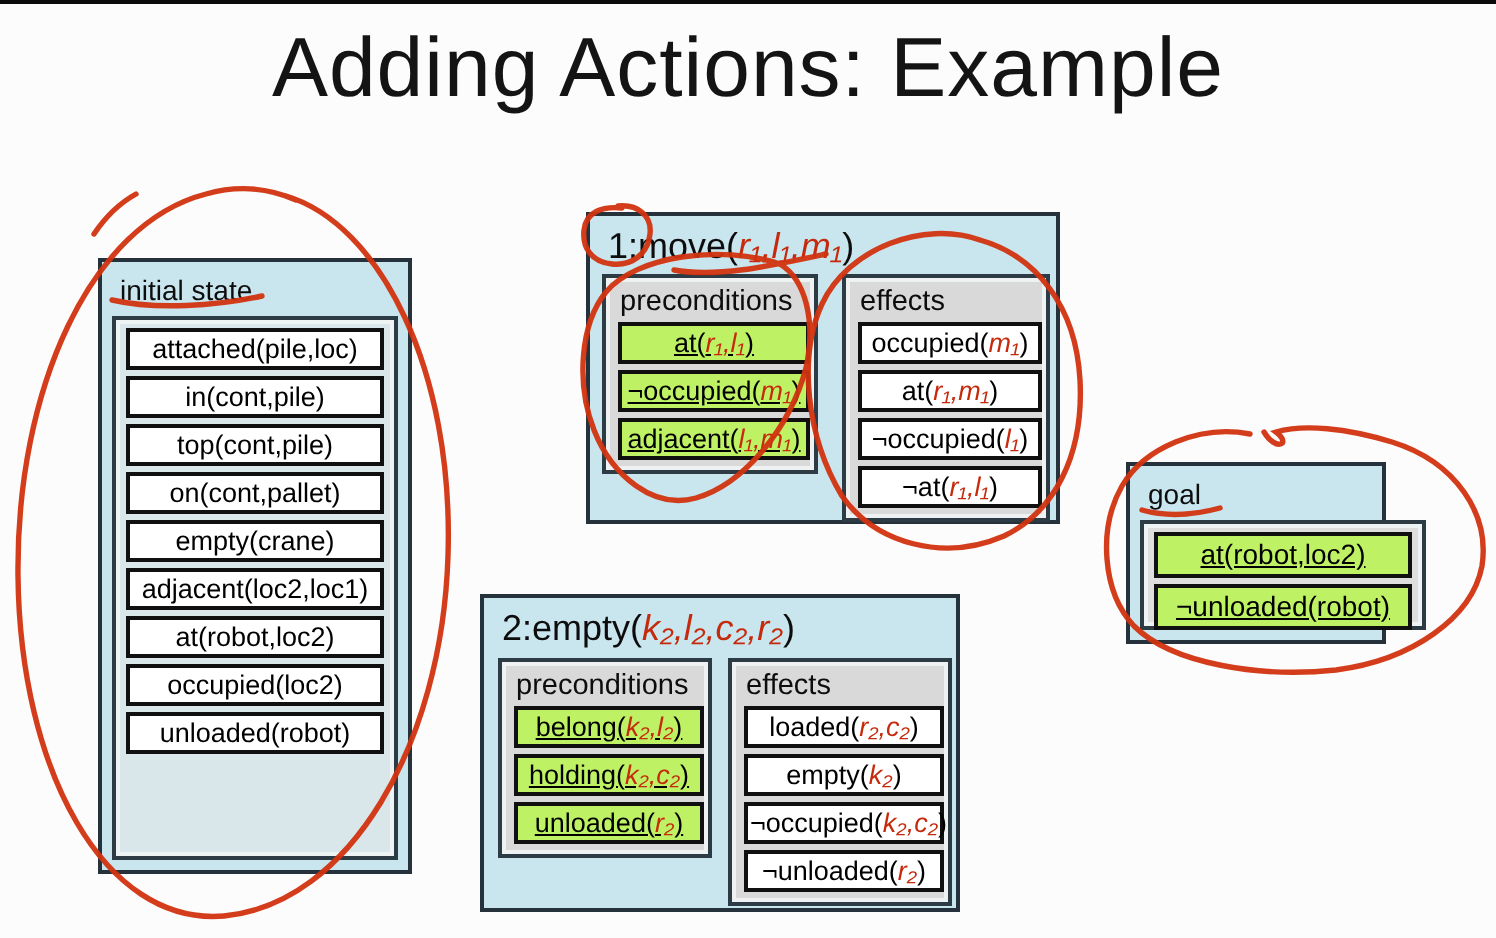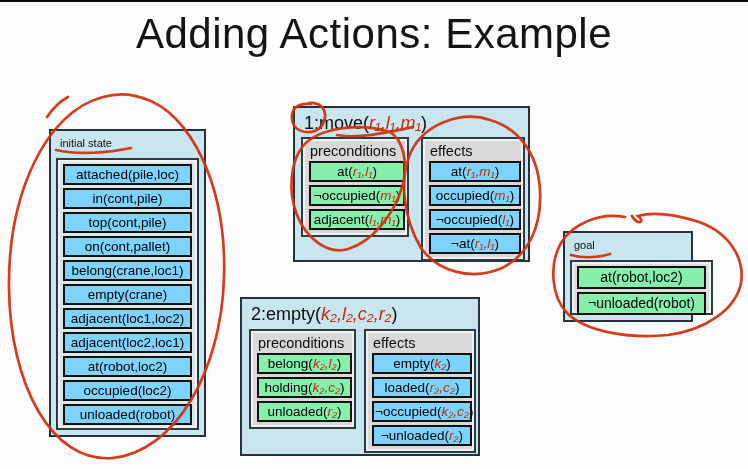--- a/index.html
+++ b/index.html
@@ -11,106 +11,104 @@
   }
   .top-line{position:absolute;left:0;top:0;width:748px;height:2px;background:#0a0a0a;}
   .slide-title{
     position:absolute;left:0;top:10px;width:748px;text-align:center;
     font-size:42px;letter-spacing:0.5px;color:#141414;
   }
   
   .panel{
     position:absolute;background:#c9e5ee;border:2px solid #25323c;box-sizing:border-box;
   }
-  .panel-label{font-size:11px;color:#0d0d0d;padding:6px 0 0 9px;}
+  .panel-label{font-size:14px;color:#0d0d0d;padding:6px 0 0 9px;}
   .box-title{font-size:18px;color:#0d0d0d;padding:5px 0 0 9px;white-space:nowrap;}
   
   .inner{
     position:absolute;border:2px solid #2c3b44;box-sizing:border-box;
     background:#d9e6ea;box-shadow:inset 0 0 0 2px #eef3f4;
     padding:4px 3px;
   }
   .inner.grey{background:#dedede;}
   .subbox{
     position:absolute;border:2px solid #2c3b44;box-sizing:border-box;
     background:#d9d9d9;box-shadow:inset 0 0 0 2px #eef2f3;
     padding:3px 0 2px 4px;
   }
   .subbox .hdr{font-size:14.5px;color:#0d0d0d;padding:1px 0 2px 3px;}
   .item{
     border:2px solid #101010;box-sizing:border-box;
     text-align:center;font-size:13.5px;line-height:17px;
     margin:0 2px 3px 2px;padding:0 1px;white-space:nowrap;color:#000;
   }
-  .item.green{background:#7dd3fc;}
-  .item.orange{background:#86efac;}
+  .item.green{background:#ffffff;}
+  .item.orange{background:#bef264;text-decoration:underline;}
   .goal-item{font-size:14px;line-height:19px;}
   .param{color:#c52a0c;font-style:italic;}
   .pen{position:absolute;left:0;top:0;pointer-events:none;z-index:20;}
 </style>
 </head>
 <body>
 
 <div class="top-line"></div>
 
 <div class="slide-title"><span>Adding Actions: Example</span></div>
 
 <div class="panel" style="left:49px;top:129px;width:157px;height:308px;">
   <div class="panel-label"><span>initial state</span></div>
   <div class="inner" style="left:5px;top:27px;width:143px;height:272px;">
       <div class="item green"><span>attached(pile,loc)</span></div>
       <div class="item green"><span>in(cont,pile)</span></div>
       <div class="item green"><span>top(cont,pile)</span></div>
       <div class="item green"><span>on(cont,pallet)</span></div>
-      <div class="item green"><span>belong(crane,loc1)</span></div>
       <div class="item green"><span>empty(crane)</span></div>
-      <div class="item green"><span>adjacent(loc1,loc2)</span></div>
       <div class="item green"><span>adjacent(loc2,loc1)</span></div>
       <div class="item green"><span>at(robot,loc2)</span></div>
       <div class="item green"><span>occupied(loc2)</span></div>
       <div class="item green"><span>unloaded(robot)</span></div>
     </div>
 </div>
 
 <div class="panel" style="left:293px;top:106px;width:237px;height:156px;">
   <div class="box-title"><span>1:move(</span><span class="param">r₁,l₁,m₁</span><span>)</span></div>
   <div class="subbox" style="left:6px;top:29px;width:108px;">
     <div class="hdr"><span>preconditions</span></div>
     <div>
         <div class="item orange"><span>at(</span><span class="param">r₁,l₁</span><span>)</span></div>
         <div class="item orange"><span>¬occupied(</span><span class="param">m₁</span><span>)</span></div>
         <div class="item orange"><span>adjacent(</span><span class="param">l₁,m₁</span><span>)</span></div>
       </div>
   </div>
   <div class="subbox" style="left:126px;top:29px;width:104px;">
     <div class="hdr"><span>effects</span></div>
     <div>
+        <div class="item green"><span>occupied(</span><span class="param">m₁</span><span>)</span></div>
         <div class="item green"><span>at(</span><span class="param">r₁,m₁</span><span>)</span></div>
-        <div class="item green"><span>occupied(</span><span class="param">m₁</span><span>)</span></div>
         <div class="item green"><span>¬occupied(</span><span class="param">l₁</span><span>)</span></div>
         <div class="item green"><span>¬at(</span><span class="param">r₁,l₁</span><span>)</span></div>
       </div>
   </div>
 </div>
 
 <div class="panel" style="left:240px;top:297px;width:240px;height:159px;">
   <div class="box-title"><span>2:empty(</span><span class="param">k₂,l₂,c₂,r₂</span><span>)</span></div>
   <div class="subbox" style="left:7px;top:30px;width:107px;">
     <div class="hdr"><span>preconditions</span></div>
     <div>
         <div class="item orange"><span>belong(</span><span class="param">k₂,l₂</span><span>)</span></div>
         <div class="item orange"><span>holding(</span><span class="param">k₂,c₂</span><span>)</span></div>
         <div class="item orange"><span>unloaded(</span><span class="param">r₂</span><span>)</span></div>
       </div>
   </div>
   <div class="subbox" style="left:122px;top:30px;width:112px;">
     <div class="hdr"><span>effects</span></div>
     <div>
+        <div class="item green"><span>loaded(</span><span class="param">r₂,c₂</span><span>)</span></div>
         <div class="item green"><span>empty(</span><span class="param">k₂</span><span>)</span></div>
-        <div class="item green"><span>loaded(</span><span class="param">r₂,c₂</span><span>)</span></div>
         <div class="item green"><span>¬occupied(</span><span class="param">k₂,c₂</span><span>)</span></div>
         <div class="item green"><span>¬unloaded(</span><span class="param">r₂</span><span>)</span></div>
       </div>
   </div>
 </div>
 
 <div class="panel" style="left:563px;top:231px;width:130px;height:91px;">
   <div class="panel-label"><span>goal</span></div>
   <div class="inner grey" style="left:5px;top:27px;width:143px;height:55px;">
       <div class="item orange goal-item"><span>at(robot,loc2)</span></div>

